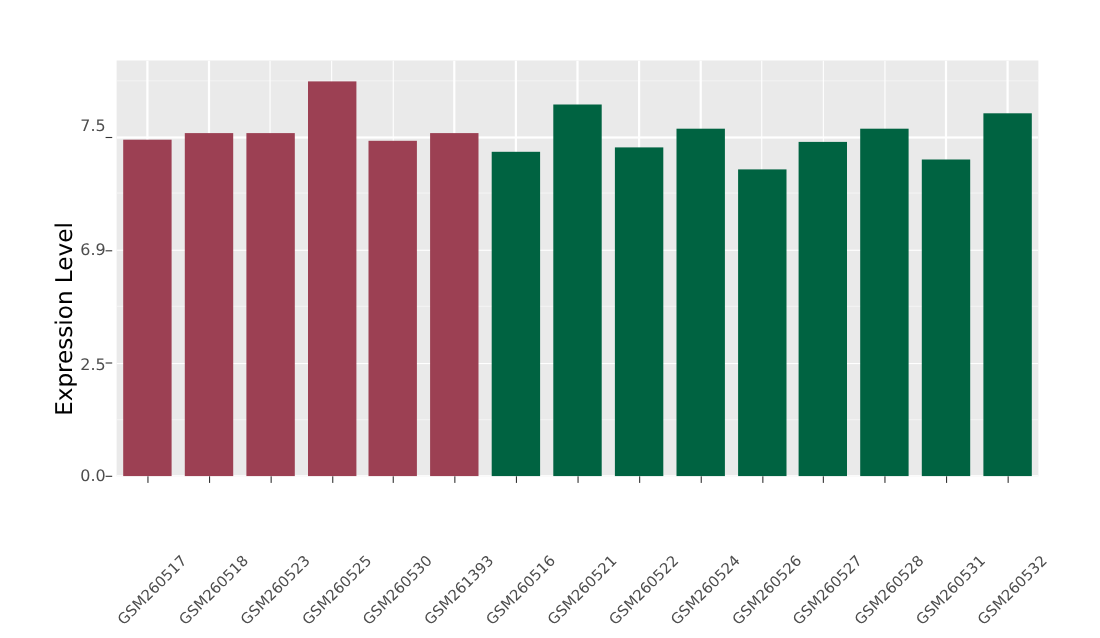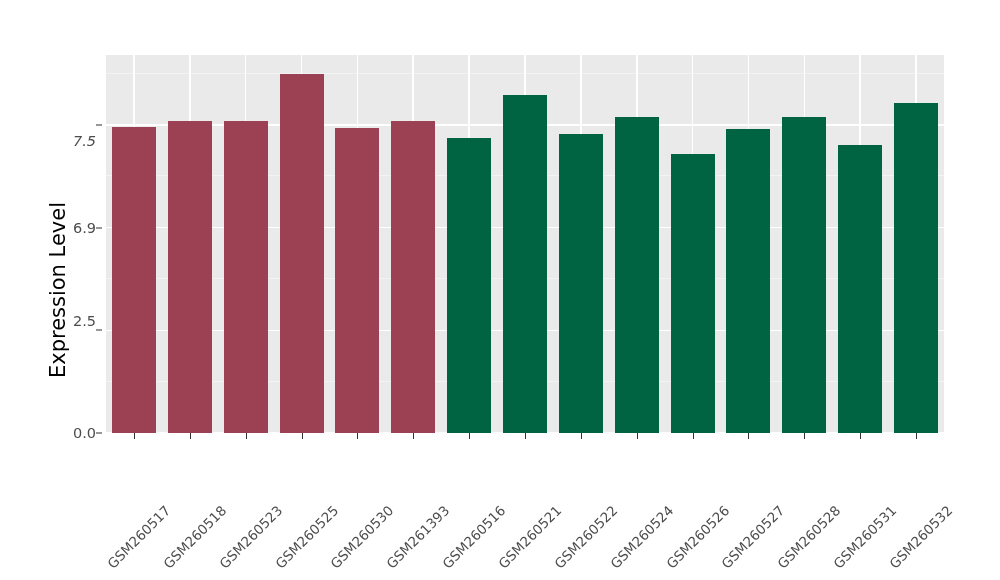--- a/index.html
+++ b/index.html
@@ -127,23 +127,23 @@
 </style>
 </head>
 <body>
 
 <div id="chart-root">
 
   <div class="y-axis-title">Expression Level</div>
 
   <div class="y-ticks" id="y-ticks">
       <div class="y-tick-label" style="top: 433px;">0.0</div>
-      <div class="y-tick-label" style="top: 321px;">2.5</div>
+      <div class="y-tick-label" style="top: 332px;">2.5</div>
       <div class="y-tick-label" style="top: 227.565px;">6.9</div>
-      <div class="y-tick-label" style="top: 141px; font-style: italic;">7.5</div>
+      <div class="y-tick-label" style="top: 115px;">7.5</div>
     </div>
   <div id="y-tick-marks">
       <div class="y-tick-mark" style="top: 433px;"></div>
       <div class="y-tick-mark" style="top: 330.283px;"></div>
       <div class="y-tick-mark" style="top: 227.565px;"></div>
       <div class="y-tick-mark" style="top: 124.848px;"></div>
     </div>
 
   <div id="plot-panel">
     <div id="gridlines">

